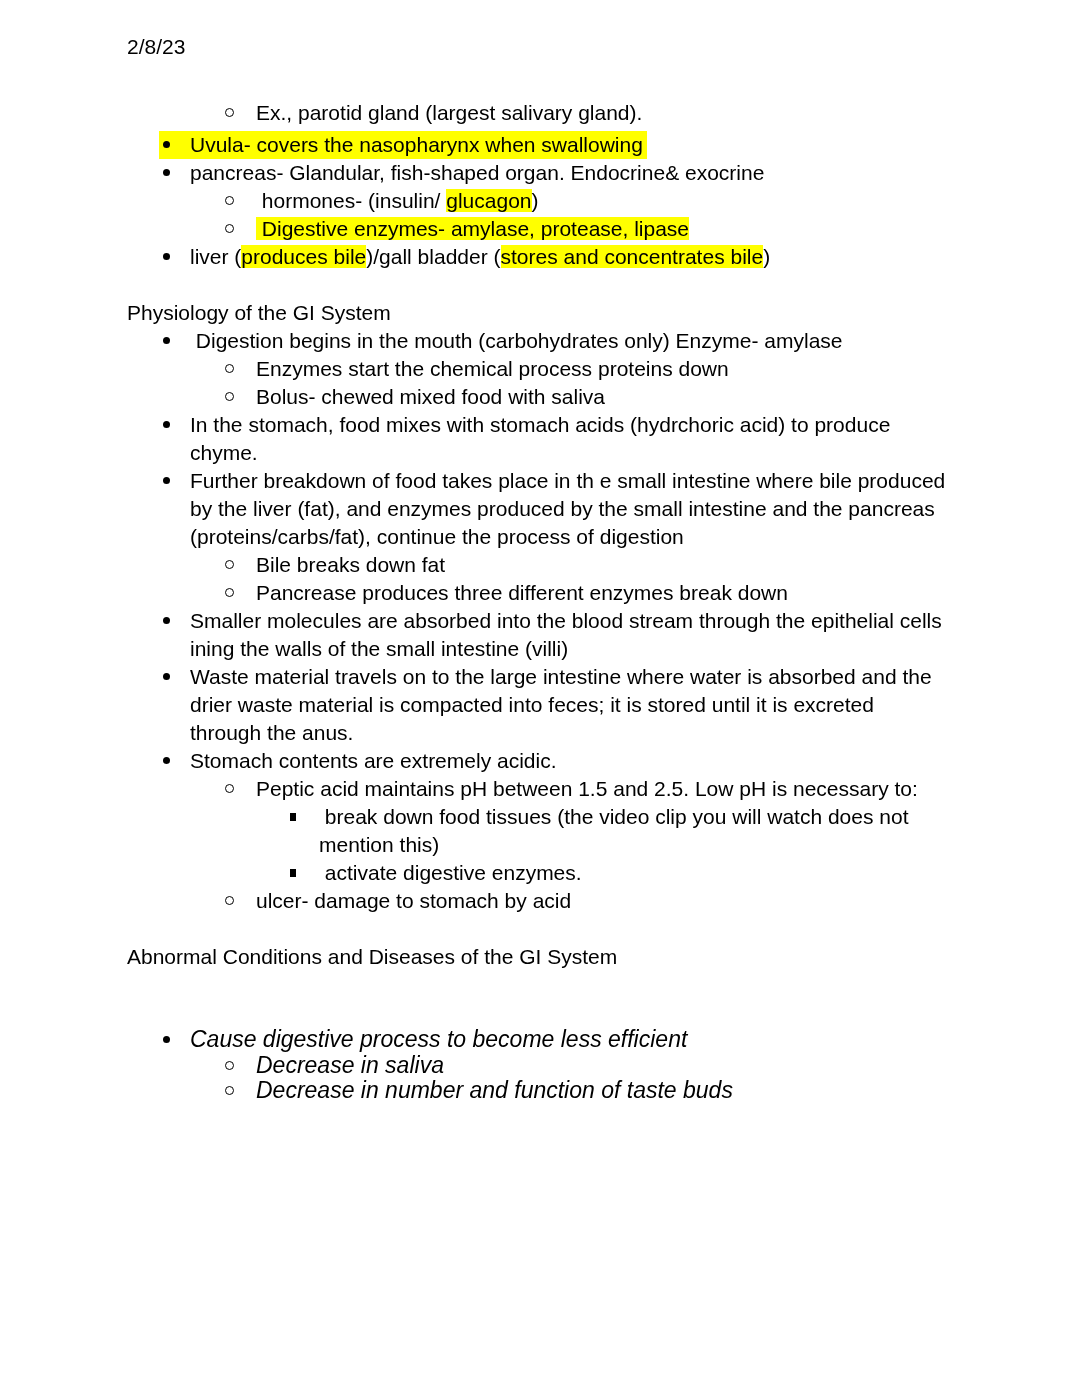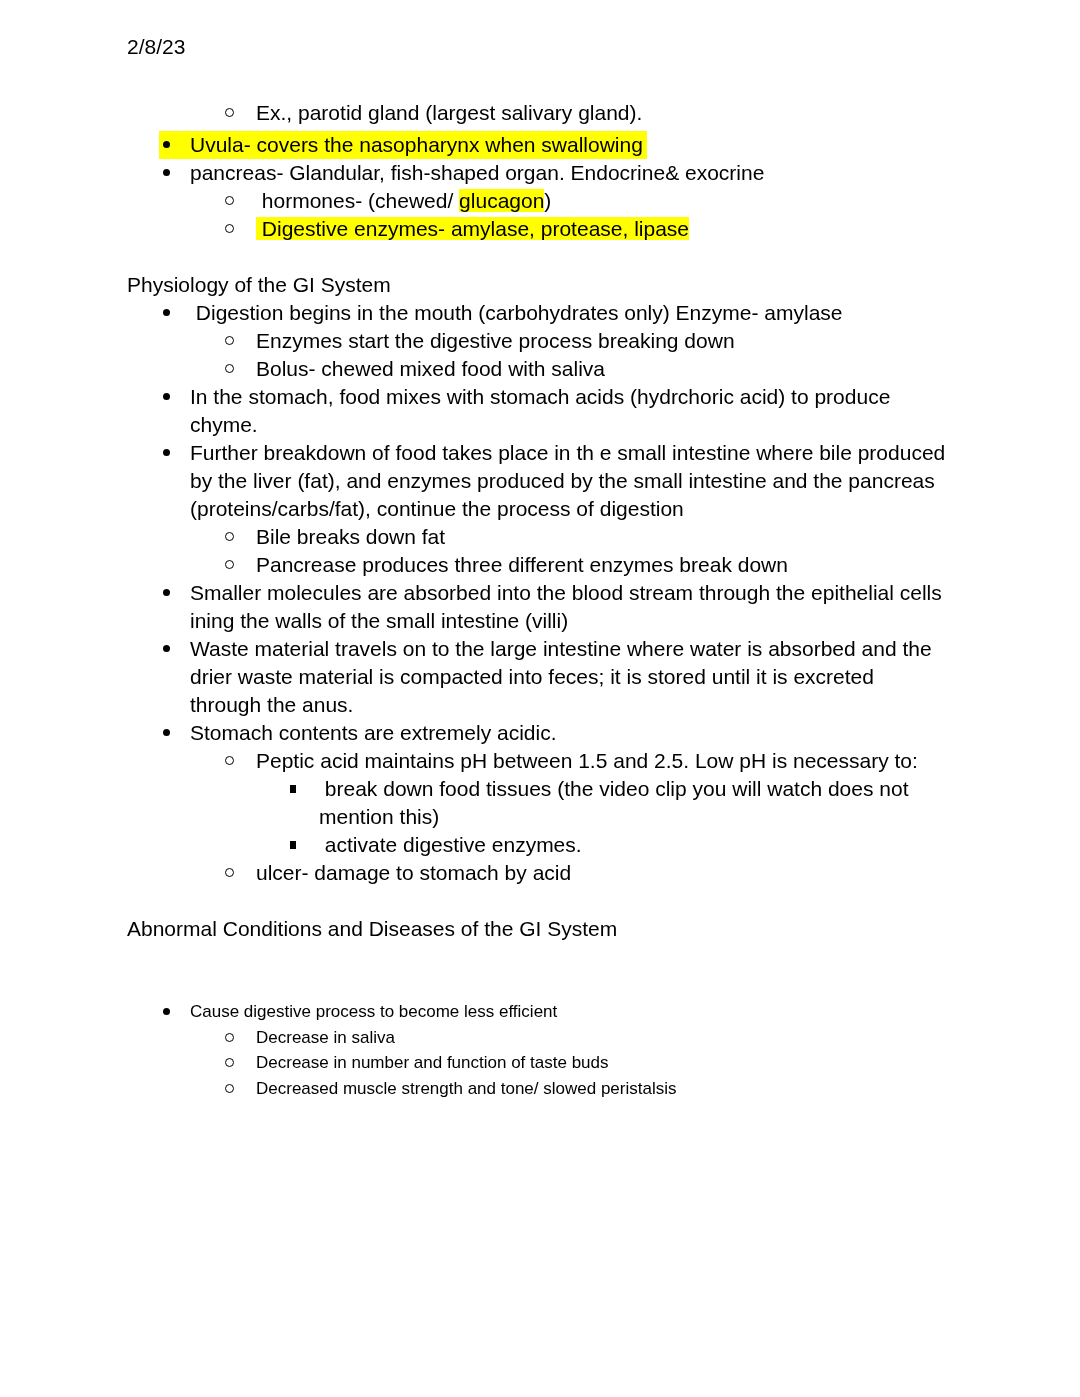--- a/index.html
+++ b/index.html
@@ -51,21 +51,21 @@
     margin-top: 9px;
   }
   .b3::before {
     width: 6px; height: 8px;
     background: var(--ink, #000);
     margin-top: 10px; margin-left: 2px;
   }
   .txt { flex: 1 1 auto; white-space: pre-wrap; }
   .rowhl .txt { flex: 0 1 auto; }
   .hl { background: var(--hl, #ffff00); margin-top: 48px; }
-  .small { font-size: 17px; line-height: 25.5px; }
+  .small { font-size: 23px; line-height: 25.5px; font-style: italic; }
   .small .b1::before { margin-top: 9px; }
   .small .b2::before { margin-top: 8px; }
 </style>
 </head>
 <body>
 
 <div class="page">
   <div id="flow">
       <div class="para date">
         <div class="row">
@@ -85,45 +85,51 @@
         </div></div>
       <div class="li lvl1">
         <div class="row">
           <span class="bullet b1"></span>
           <div class="txt"><span>pancreas- Glandular, fish-shaped organ. Endocrine&amp; exocrine</span></div>
         </div>
       </div>
       <div class="li lvl2">
         <div class="row">
           <span class="bullet b2"></span>
-          <div class="txt"><span> hormones- (chewed/ </span><span class="hl">glucagon</span><span>)</span></div>
+          <div class="txt"><span> hormones- (insulin/ </span><span class="hl">glucagon</span><span>)</span></div>
         </div>
       </div>
       <div class="li lvl2">
         <div class="row">
           <span class="bullet b2"></span>
           <div class="txt"><span class="hl"> Digestive enzymes- amylase, protease, lipase</span></div>
         </div>
       </div>
+      <div class="li lvl1">
+        <div class="row">
+          <span class="bullet b1"></span>
+          <div class="txt"><span>liver (</span><span class="hl">produces bile</span><span>)/gall bladder (</span><span class="hl">stores and concentrates bile</span><span>)</span></div>
+        </div>
+      </div>
       <div class="blank" style="height: 28px;"></div>
       <div class="para heading">
         <div class="row">
           <div class="txt"><span>Physiology of the GI System</span></div>
         </div>
       </div>
       <div class="li lvl1">
         <div class="row">
           <span class="bullet b1"></span>
           <div class="txt"><span> Digestion begins in the mouth (carbohydrates only) Enzyme- amylase</span></div>
         </div>
       </div>
       <div class="li lvl2">
         <div class="row">
           <span class="bullet b2"></span>
-          <div class="txt"><span>Enzymes start the digestive process breaking down</span></div>
+          <div class="txt"><span>Enzymes start the chemical process proteins down</span></div>
         </div>
       </div>
       <div class="li lvl2">
         <div class="row">
           <span class="bullet b2"></span>
           <div class="txt"><span>Bolus- chewed mixed food with saliva</span></div>
         </div>
       </div>
       <div class="li lvl1">
         <div class="row">

